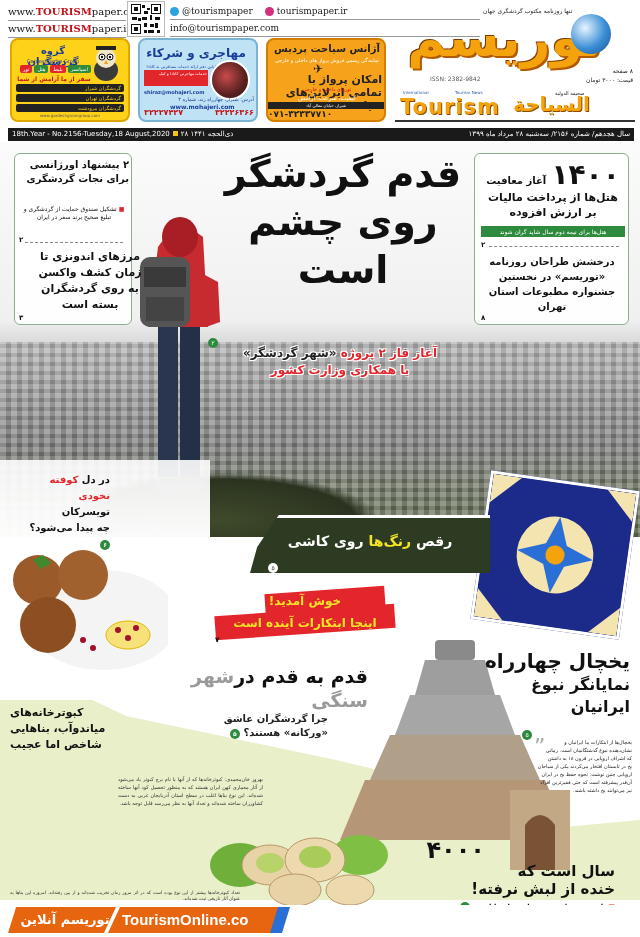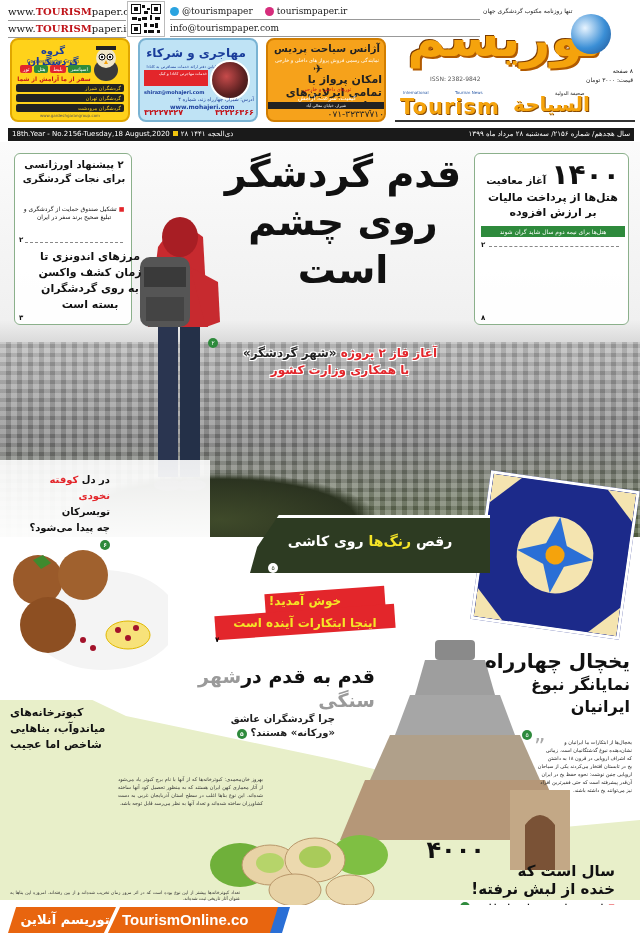--- a/index.html
+++ b/index.html
@@ -43,21 +43,21 @@
   .ad-m .site { position: absolute; left: 30px; top: 63px; font-size: 6px; color: #1a3d9b; font-weight: bold; }
   .ad-m .phones { position: absolute; left: 4px; bottom: 3px; width: 110px; display: flex; justify-content: space-between; font-size: 8px; color: #c3141a; font-weight: bold; }
 
   .ad-p .title { position: absolute; left: 4px; top: 3px; width: 110px; font-size: 10px; font-weight: bold; color: #222; text-align: center; direction: rtl; }
   .ad-p .line1 { position: absolute; left: 4px; top: 17px; width: 110px; font-size: 5px; color: #fff; text-align: center; direction: rtl; }
   .ad-p .plane { position: absolute; left: 45px; top: 22px; font-size: 12px; color: #222; }
   .ad-p .main { position: absolute; left: 4px; top: 33px; width: 110px; font-size: 11px; font-weight: bold; color: #222; direction: rtl; }
   .ad-p .line2 { position: absolute; left: 4px; top: 46px; width: 110px; font-size: 5px; color: #c3141a; text-align: center; direction: rtl; }
   .ad-p .line3 { position: absolute; left: 4px; top: 54px; width: 110px; font-size: 6px; color: #fff; text-align: center; direction: rtl; }
   .ad-p .bar { position: absolute; left: 0; bottom: 11px; width: 100%; height: 7px; background: #222; color: #fff; font-size: 4px; text-align: center; direction: rtl; line-height: 7px; }
-  .ad-p .phone { position: absolute; left: 0; bottom: 1px; width: 100%; font-size: 9px; color: #222; font-weight: normal; text-align: right; line-height: 10px; }
+  .ad-p .phone { position: absolute; left: 0; bottom: 1px; width: 100%; font-size: 9px; color: #222; font-weight: bold; text-align: left; line-height: 10px; }
 
   
   .masthead { left: 395px; top: 2px; width: 240px; height: 122px; }
   .mast-tag { position: absolute; left: 88px; top: 5px; font-size: 6px; color: #222; direction: rtl; }
   .mast-logo { position: absolute; left: 10px; top: 6px; width: 200px; height: 60px; font-size: 52px; font-weight: bold; color: #f5a30c; text-shadow: 2px 2px 0 #b15a00, -1px -1px 0 #7a3a00; direction: rtl; text-align: center; line-height: 60px; font-family: "DejaVu Sans", sans-serif; }
   .globe { position: absolute; left: 176px; top: 12px; width: 40px; height: 40px; border-radius: 50%; background: radial-gradient(circle at 35% 35%, #e8f4ff, #3b8fd6 55%, #1c4f8f); }
   .issn { position: absolute; left: 35px; top: 73px; font-size: 6px; color: #555; }
   .price { position: absolute; right: 2px; top: 64px; font-size: 6px; color: #222; text-align: right; direction: rtl; line-height: 9px; }
   .mast-en { position: absolute; left: 5px; top: 93px; font-size: 21px; font-weight: bold; color: #f5a30c; text-shadow: 1px 1px 0 #8a4a00; letter-spacing: 1px; }
   .mast-ar { position: absolute; left: 118px; top: 90px; font-size: 20px; font-weight: bold; color: #f5a30c; text-shadow: 1px 1px 0 #8a4a00; direction: rtl; }
@@ -76,21 +76,21 @@
      repeating-linear-gradient(90deg, rgba(255,255,255,.18) 0 6px, rgba(0,0,0,.08) 6px 11px),
      repeating-linear-gradient(0deg, rgba(255,255,255,.12) 0 5px, rgba(0,0,0,.10) 5px 9px),
      linear-gradient(180deg, #b5b5b5, #7e7e7e 50%, #5b6a45); }
   .person { position: absolute; left: 128px; top: 65px; width: 100px; height: 300px; }
   .rock { position: absolute; left: 60px; top: 330px; width: 320px; height: 80px; background: radial-gradient(ellipse at 50% 60%, #3f4a2a, #2b3320 60%, transparent 70%); }
 
   .box { background: rgba(255,255,255,.93); border: 1px solid #8bb08b; border-radius: 6px; }
   .left-box { left: 14px; top: 153px; width: 118px; height: 172px; }
   .right-box { left: 474px; top: 153px; width: 155px; height: 172px; }
 
-  .lb1 { position: absolute; left: 4px; top: 4px; width: 110px; font-size: 10px; font-weight: bold; color: #111; text-align: center; direction: rtl; line-height: 14px; }
+  .lb1 { position: absolute; left: 4px; top: 4px; width: 110px; font-size: 10px; font-weight: bold; color: #111; text-align: right; direction: rtl; line-height: 14px; }
   .lb1-sub { position: absolute; left: 4px; top: 51px; width: 110px; font-size: 6px; color: #111; text-align: center; direction: rtl; line-height: 8px; }
   .lb1-sub .bullet { color: #e3262b; }
   .pg { position: absolute; font-size: 7px; font-weight: bold; color: #111; }
   .sep { position: absolute; left: 10px; width: 98px; border-top: 1px dashed #888; }
   .lb2 { position: absolute; left: 4px; top: 95px; width: 110px; font-size: 11px; font-weight: bold; color: #111; text-align: center; direction: rtl; line-height: 16px; margin-left: 16px; }
 
   .rb1 { position: absolute; left: 6px; top: 4px; width: 144px; direction: rtl; text-align: center; }
   .rb1 .num { font-size: 28px; font-weight: bold; color: #111; }
   .rb1 .t1 { font-size: 10px; font-weight: bold; color: #111; }
   .rb1-l2 { position: absolute; left: 6px; top: 36px; width: 144px; font-size: 11px; font-weight: bold; color: #111; text-align: center; direction: rtl; line-height: 15px; }
@@ -126,21 +126,21 @@
   .green-panel2 { left: 380px; top: 820px; width: 260px; height: 80px; background: #e8efc9; clip-path: polygon(0 30%, 100% 0, 100% 100%, 0 100%); }
   .dome { left: 330px; top: 640px; width: 280px; height: 240px; }
   .pistachio { left: 200px; top: 805px; width: 190px; height: 100px; }
 
   .yakh { left: 450px; top: 648px; width: 180px; direction: rtl; text-align: right; }
   .yakh .h1 { font-size: 20px; font-weight: 900; color: #111; line-height: 26px; }
   .yakh .h2 { font-size: 16px; font-weight: bold; color: #111; line-height: 22px; }
   .quote { left: 534px; top: 738px; width: 98px; direction: rtl; text-align: right; font-size: 5px; color: #222; line-height: 8px; }
   .quote .mark { font-size: 22px; color: #aaa; float: left; line-height: 18px; }
 
-  .ghadam { left: 135px; top: 664px; width: 240px; direction: rtl; text-align: right; }
+  .ghadam { left: 128px; top: 664px; width: 240px; direction: rtl; text-align: right; }
   .ghadam .h { font-size: 19px; font-weight: 900; color: #111; line-height: 24px; }
   .ghadam .h .g { color: #9a9a9a; }
   .ghadam .s { font-size: 10px; font-weight: bold; color: #222; line-height: 14px; margin-right: 40px; text-align: right; }
 
   .kabutar { left: 10px; top: 705px; width: 110px; direction: rtl; text-align: left; font-size: 11px; font-weight: bold; color: #111; line-height: 16px; }
   .body-text { left: 118px; top: 775px; width: 145px; direction: rtl; text-align: justify; font-size: 5px; color: #333; line-height: 8px; }
   .body-text2 { left: 10px; top: 890px; width: 230px; direction: rtl; text-align: justify; font-size: 4.5px; color: #333; line-height: 6px; }
 
   .y4000 { left: 395px; top: 838px; width: 220px; direction: rtl; text-align: right; }
   .y4000 .n { font-size: 24px; font-weight: 900; color: #111; line-height: 24px; margin-right: 130px; }
@@ -303,20 +303,21 @@
   <div class="lb2">مرزهای اندونزی تا زمان کشف واکسن به روی گردشگران بسته است</div>
   <div class="pg" style="left:4px; top:160px;">۳</div>
 </div>
 
 <div class="abs box right-box">
   <div class="rb1"><span class="num">۱۴۰۰</span> <span class="t1">آغاز معافیت</span></div>
   <div class="rb1-l2">هتل‌ها از پرداخت مالیات بر ارزش افزوده</div>
   <div class="rb-green">هتل‌ها برای نیمه دوم سال شاید گران شوند</div>
   <div class="pg" style="left:6px; top:87px;">۲</div>
   <div class="sep" style="top:92px; left:14px; width:130px;"></div>
+  <div class="rb2">درخشش طراحان روزنامه «توریسم» در نخستین جشنواره مطبوعات استان تهران</div>
   <div class="pg" style="left:6px; top:160px;">۸</div>
 </div>
 
 <div class="abs headline">
   <div>قدم گردشگر</div>
   <div>روی چشم است</div>
 </div>
 <div class="abs" style="left:208px; top:330px;"><span class="green-dot">۲</span></div>
 <div class="abs subhead">
   <div><span class="red">آغاز فاز ۲ پروژه</span> <span class="dark">«شهر گردشگر»</span></div>

